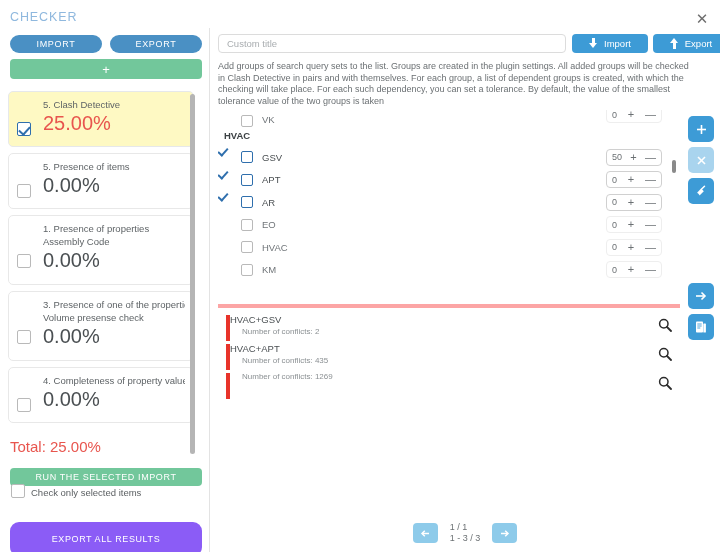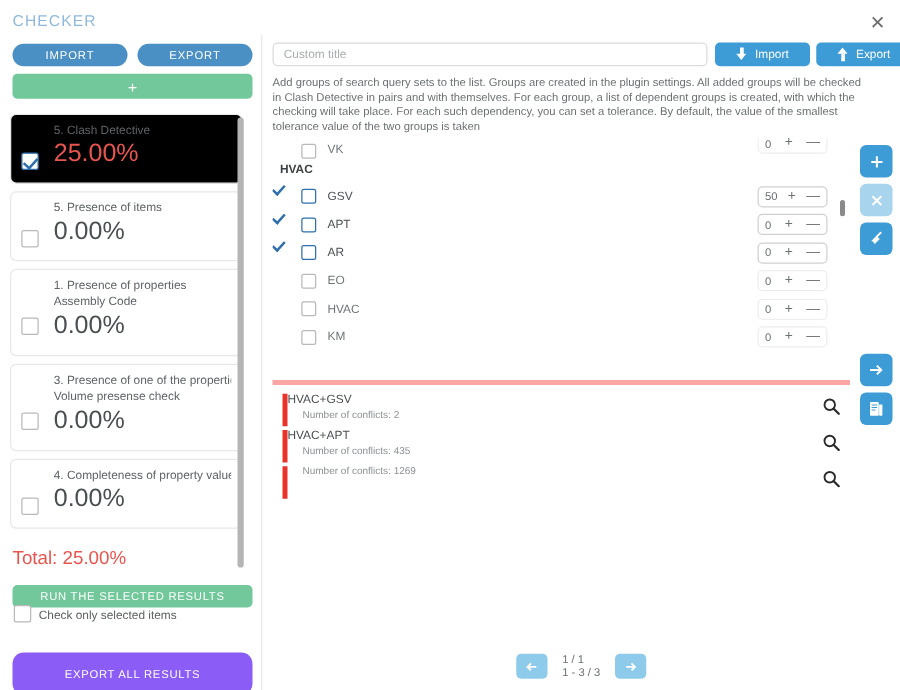--- a/index.html
+++ b/index.html
@@ -69,21 +69,21 @@
   .check-card {
     position: relative;
     background: #ffffff;
     border: 1px solid #e8e8e8;
     border-radius: 5px;
     margin-bottom: 6px;
     padding: 6px 8px 8px 34px;
     min-height: 56px;
   }
   .check-card.selected {
-    background: #000000;
+    background: #fef9c3;
     border-color: #e6e8ea;
   }
   .chk {
     position: absolute; left: 8px;
     width: 14px; height: 14px;
     border: 1px solid #b9b9b9;
     border-radius: 2px;
     background: #ffffff;
     cursor: pointer;
   }
@@ -354,21 +354,21 @@
         <div class="cc-name">4. Completeness of property values</div>
         <div class="cc-val">0.00%</div>
       </div>
 
     </div>
 
     <div class="sb-scrollbar"></div>
 
     <div class="total-line">Total: 25.00%</div>
 
-    <button class="btn-run">RUN THE SELECTED RESULTS</button>
+    <button class="btn-run">RUN THE SELECTED IMPORT</button>
 
     <div class="only-sel">
       <div class="chk"></div>
       <span>Check only selected items</span>
     </div>
 
     <button class="btn-exportall">EXPORT ALL RESULTS</button>
   </div>
 
   <div class="main">

